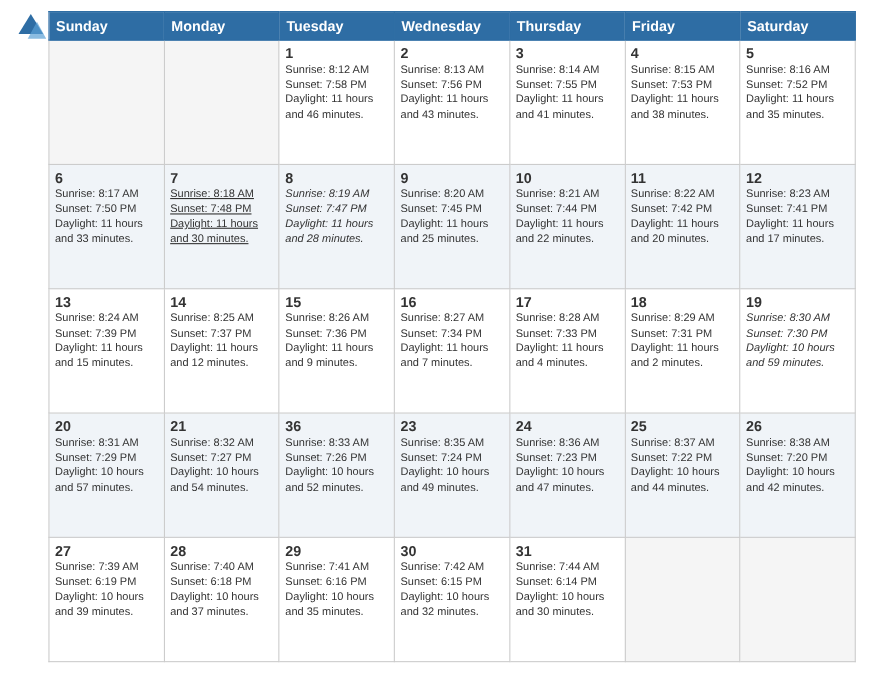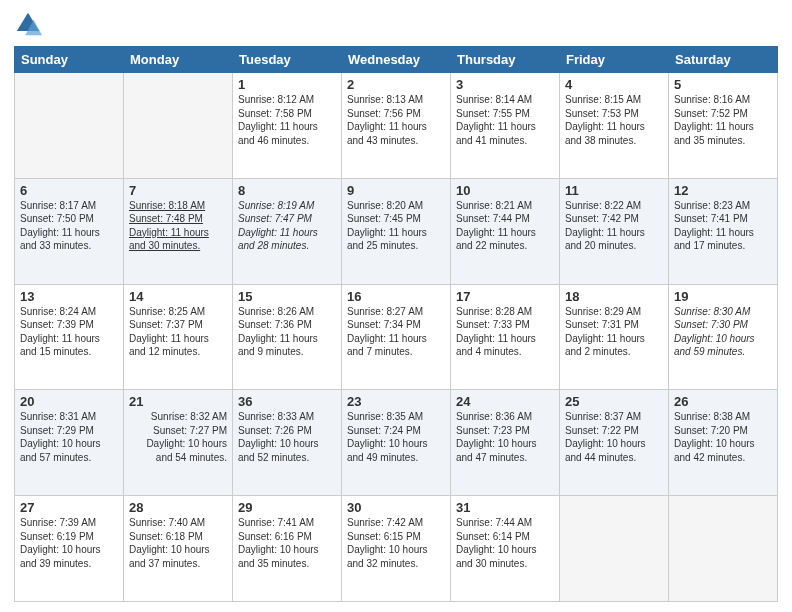--- a/index.html
+++ b/index.html
@@ -8,21 +8,21 @@
       background: #fff;
       width: 792px;
       height: 612px;
       overflow: hidden;
     }
     .container {
       width: 792px;
       height: 612px;
       padding: 10px 14px 10px 14px;
       display: flex;
-      flex-direction: column;
+      flex-direction: row;
     }
     .header {
       display: flex;
       justify-content: space-between;
       align-items: flex-start;
       margin-bottom: 8px;
     }
     .logo {
       display: flex;
       align-items: center;
@@ -261,21 +261,21 @@
         </tr>
         <tr class="row-shaded">
           <td>
             <span class="day-num">20</span>
             <div class="day-info" style="white-space: pre-line;">Sunrise: 8:31 AM
 Sunset: 7:29 PM
 Daylight: 10 hours and 57 minutes.</div>
           </td>
           <td>
             <span class="day-num">21</span>
-            <div class="day-info" style="white-space: pre-line; text-align: right;">Sunrise: 8:32 AM
+            <div class="day-info" style="white-space: pre-line;">Sunrise: 8:32 AM
 Sunset: 7:27 PM
 Daylight: 10 hours and 54 minutes.</div>
           </td>
           <td>
             <span class="day-num">36</span>
             <div class="day-info" style="white-space: pre-line;">Sunrise: 8:33 AM
 Sunset: 7:26 PM
 Daylight: 10 hours and 52 minutes.</div>
           </td>
           <td>

